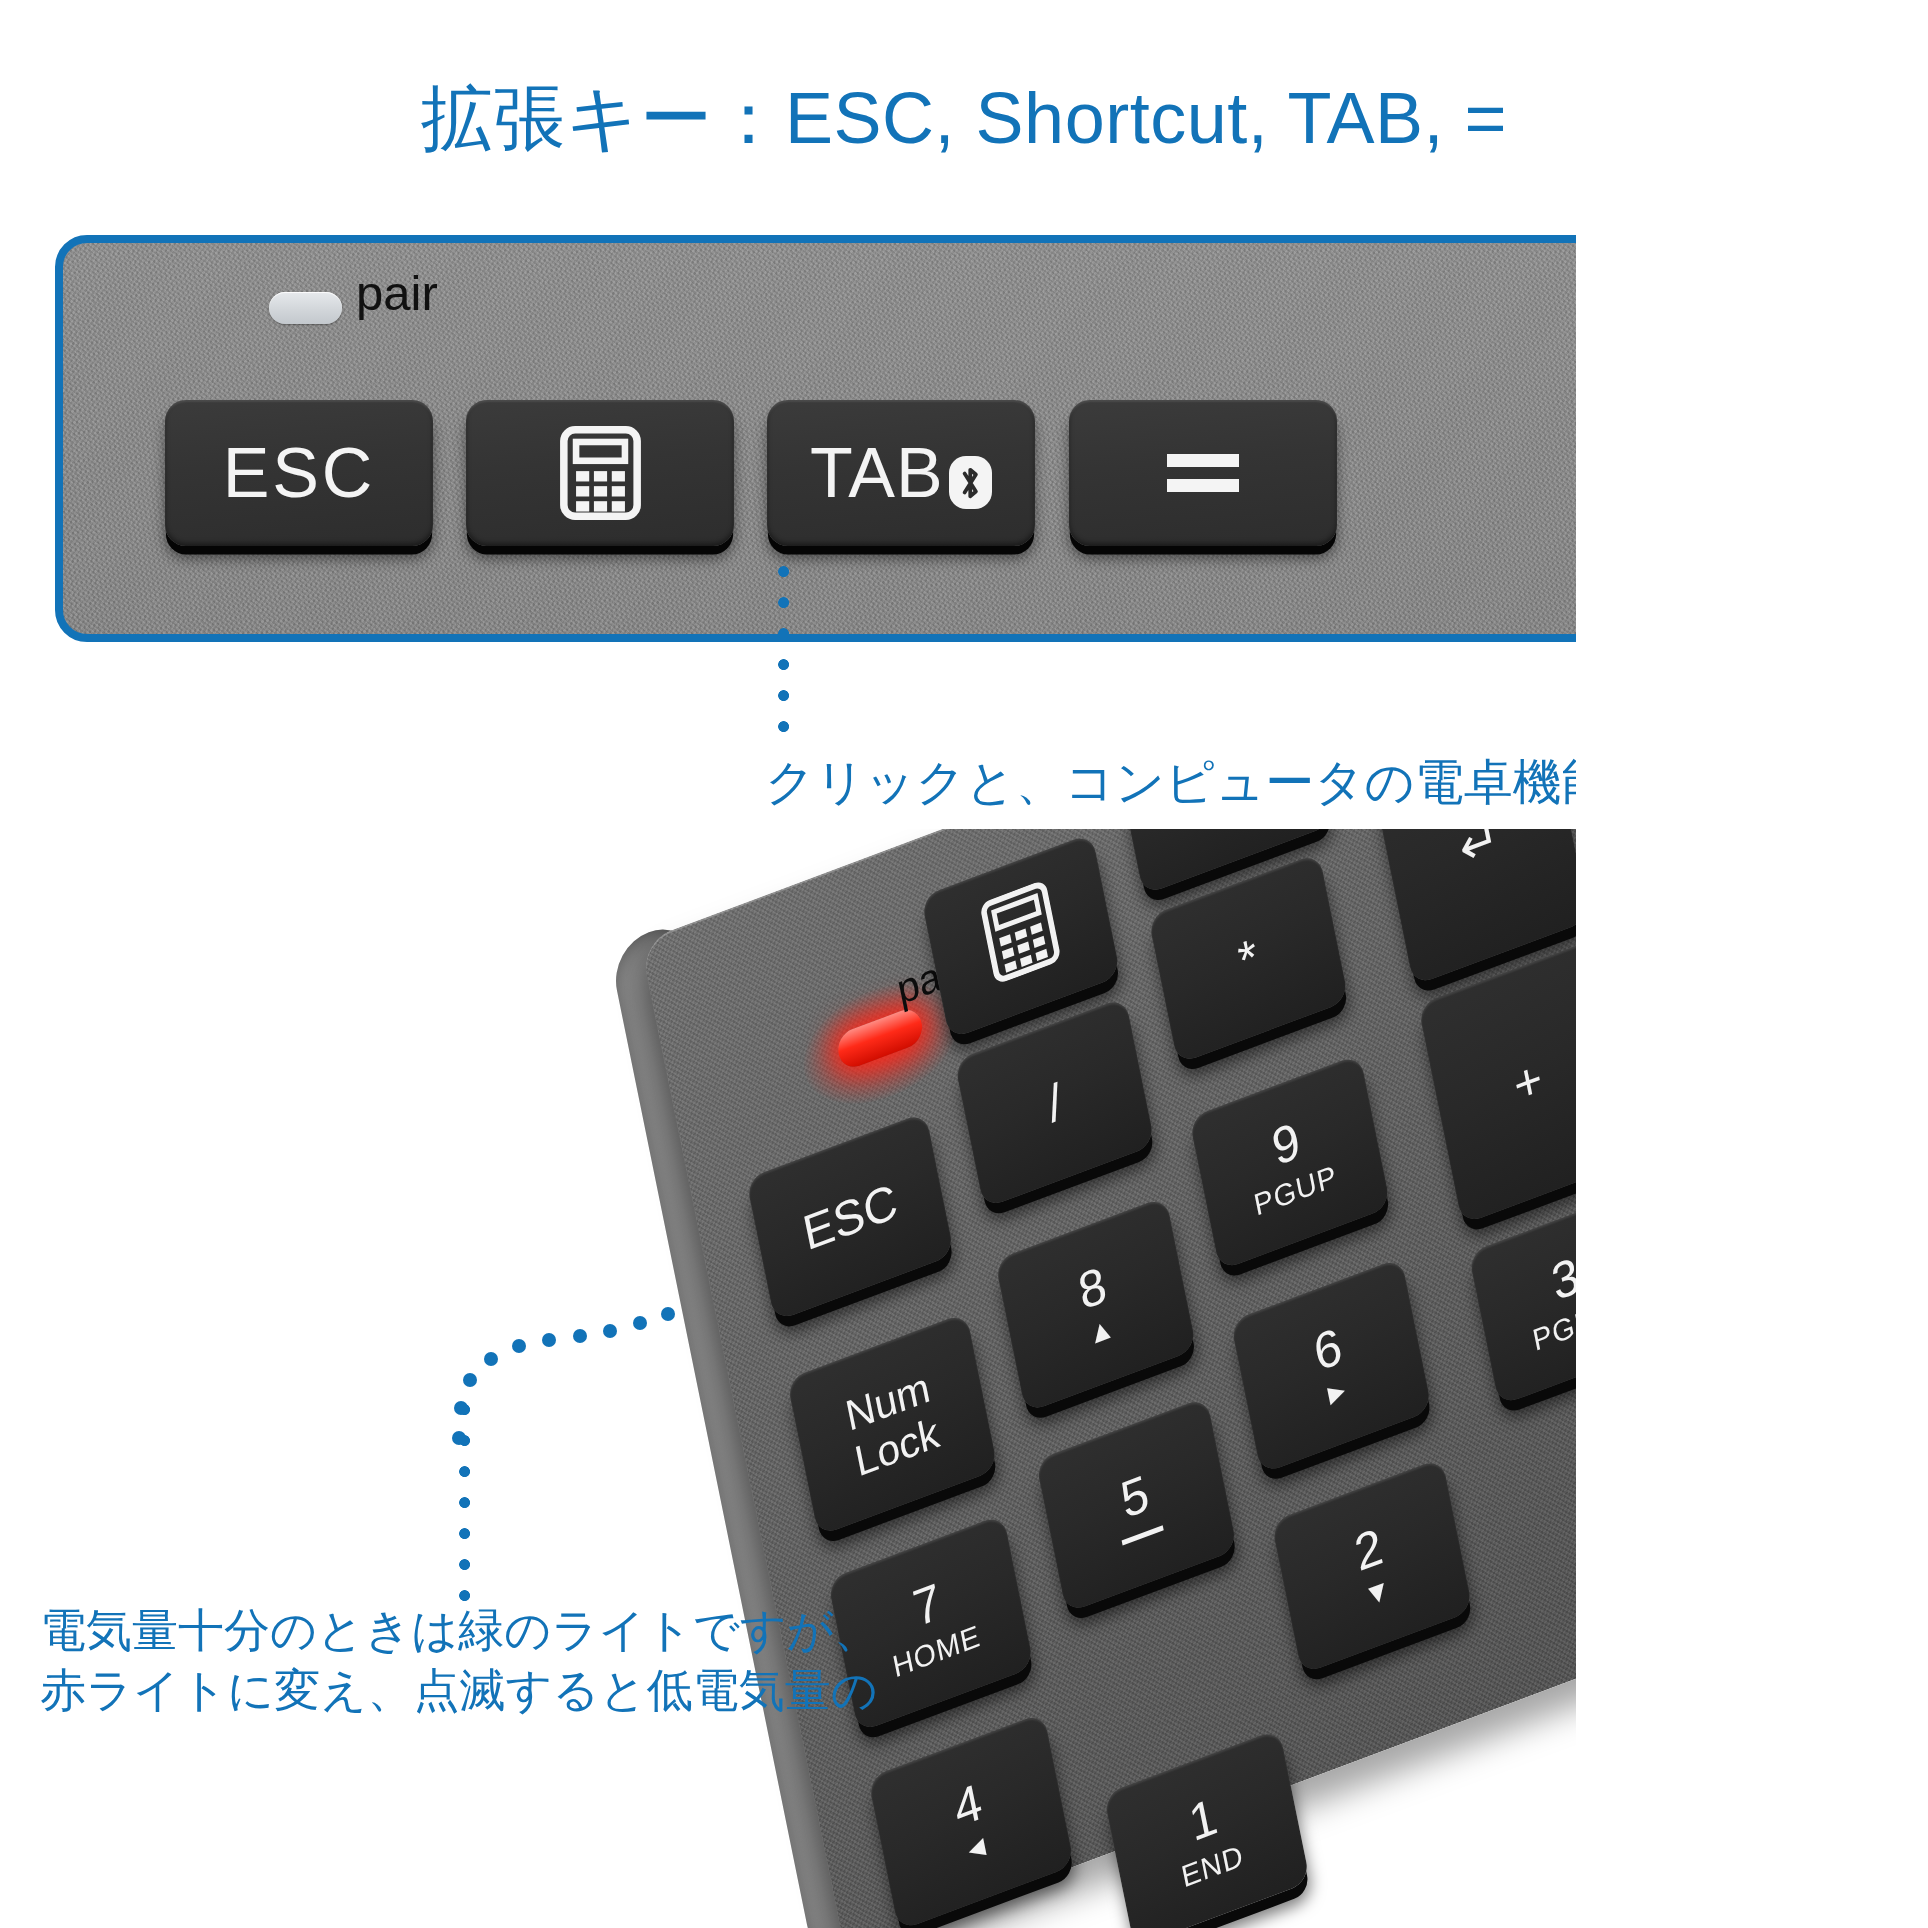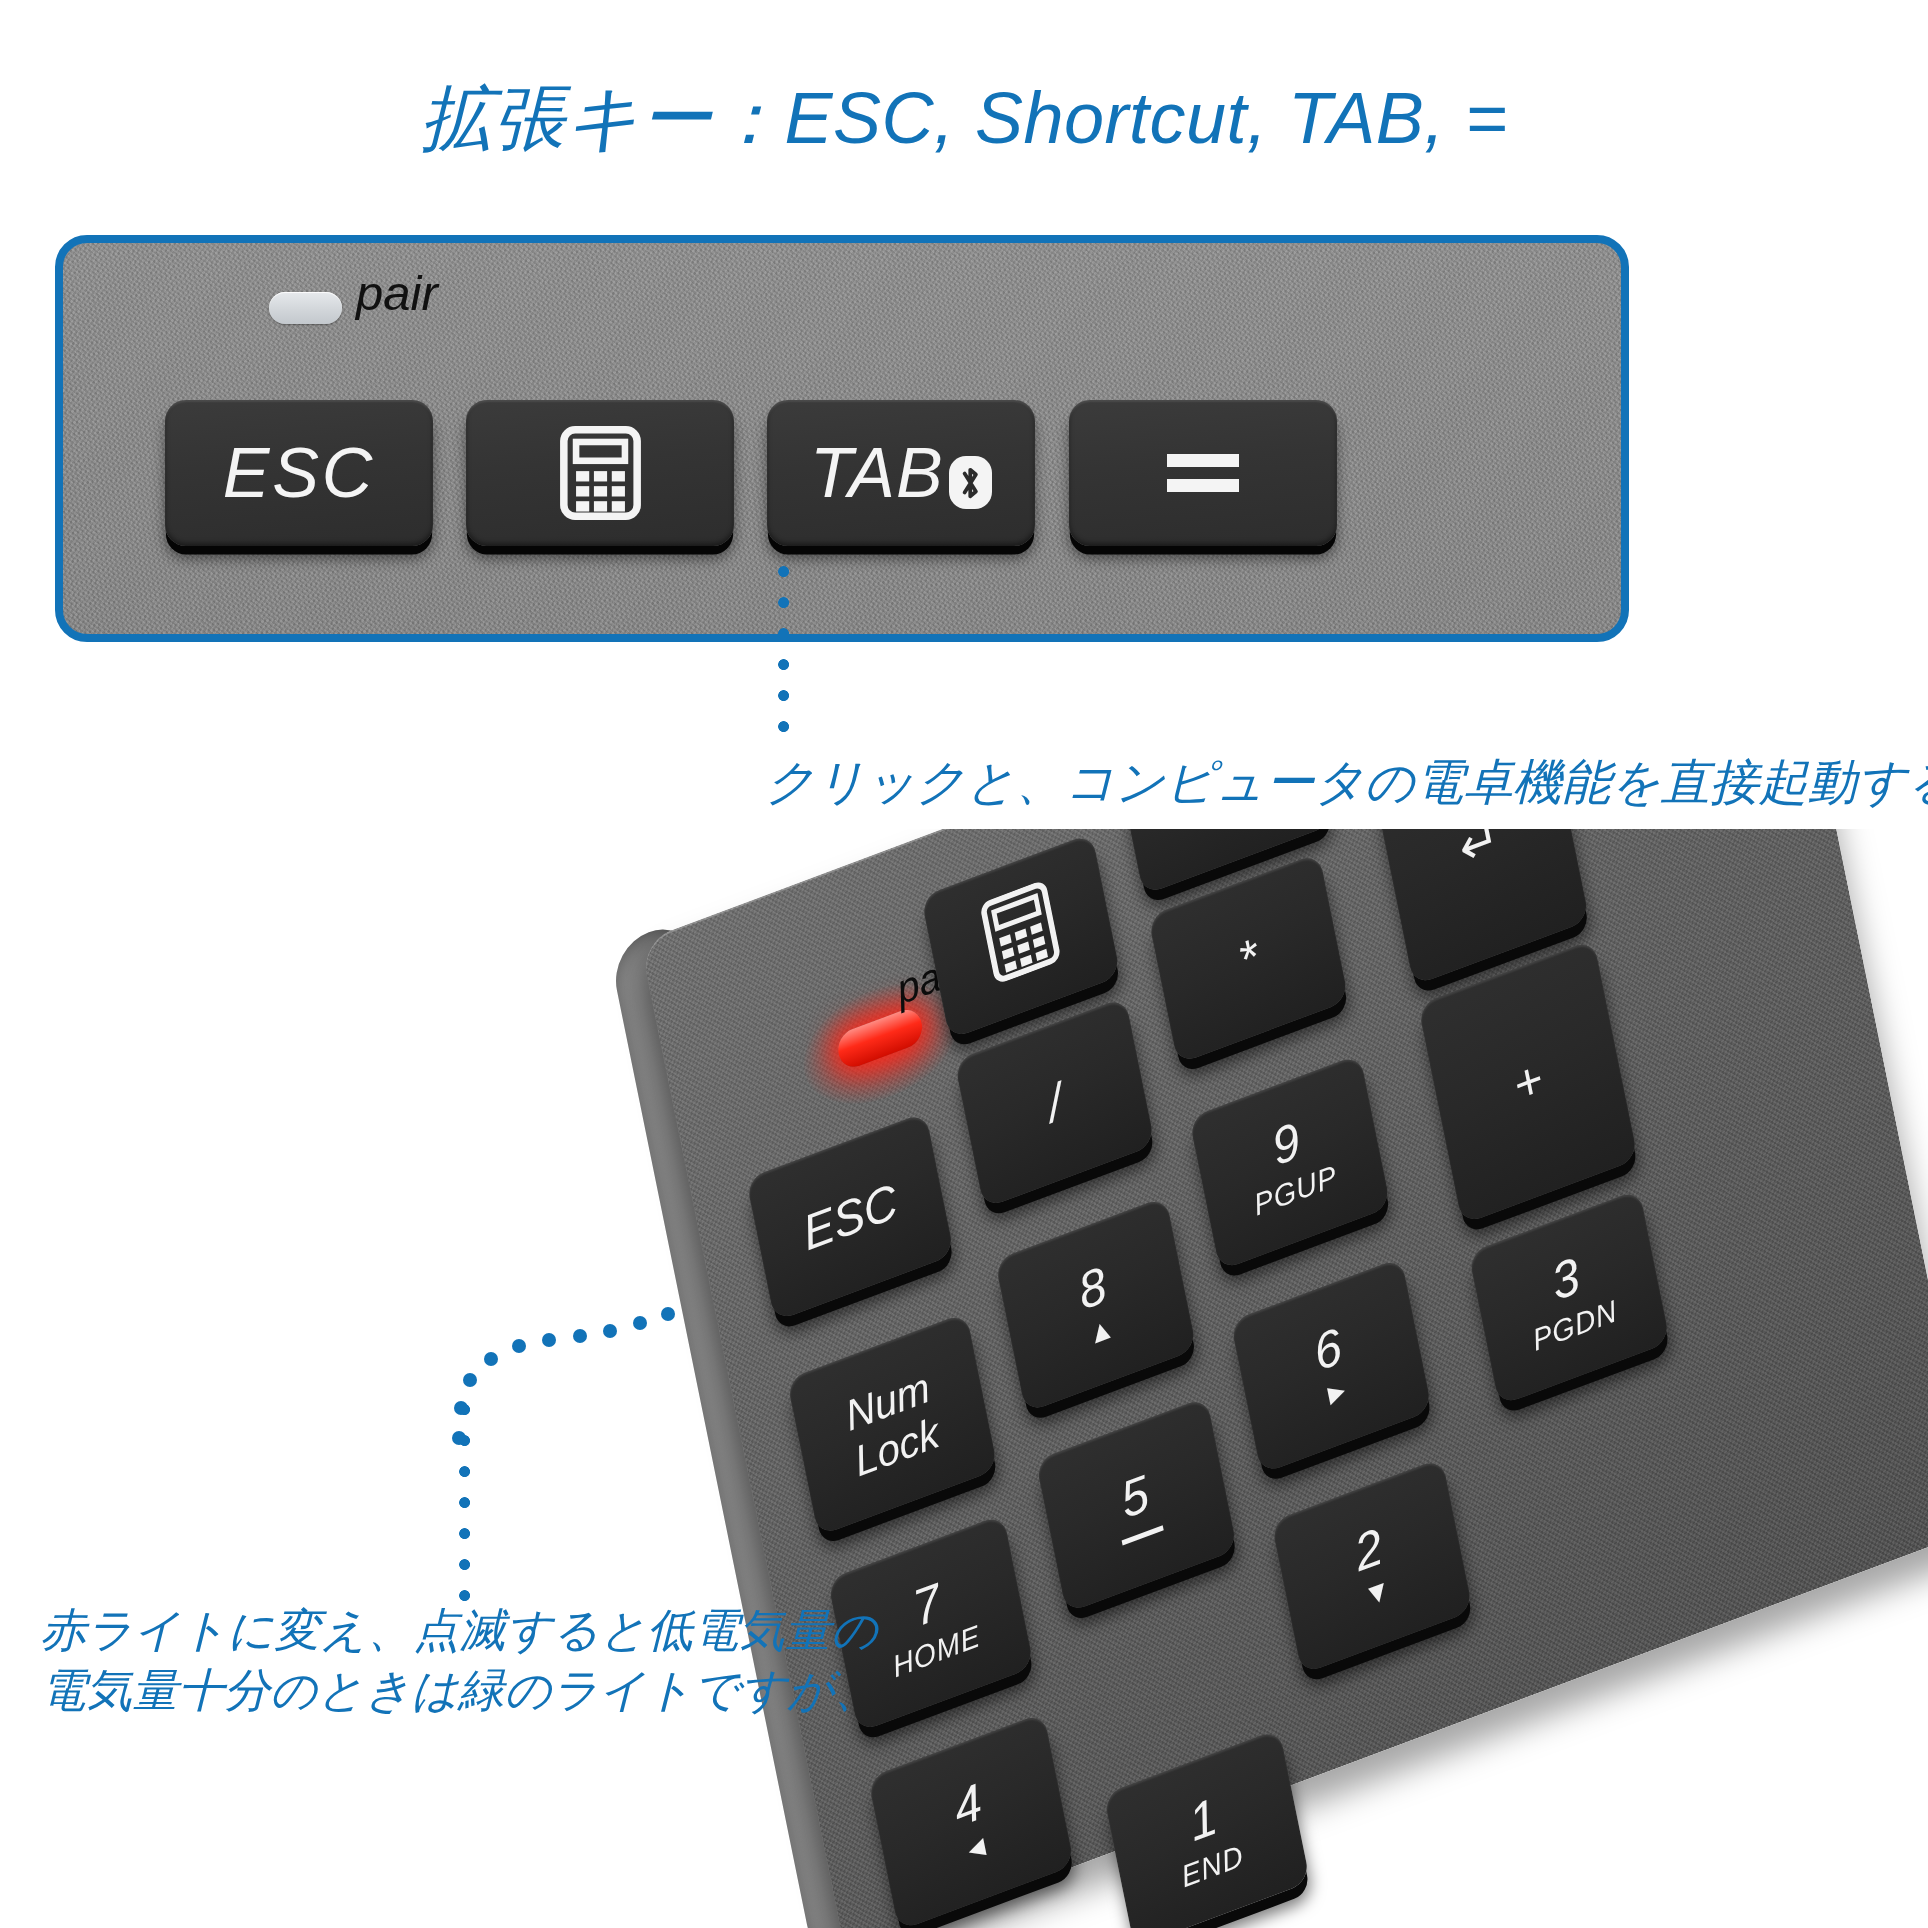--- a/index.html
+++ b/index.html
@@ -3,21 +3,21 @@
 <meta charset="utf-8">
 <style>
   html,body{margin:0;padding:0;}
   body{
     width:1928px;height:1928px;
     background:#ffffff;
     font-family:"Liberation Sans","DejaVu Sans",sans-serif;
     overflow:hidden;
     position:relative;
   }
-  .stage{position:absolute;left:0;top:0;width:1928px;height:1928px;overflow:hidden;font-style:italic;}
+  .stage{position:absolute;left:0;top:0;width:1576px;height:1928px;overflow:hidden;}
 
   
   .title{
     position:absolute;left:0;top:81px;width:1928px;
     text-align:center;
     color:#1273b8;
     font-size:72px;
     line-height:1.05;
     letter-spacing:0.5px;
     white-space:nowrap;
@@ -343,18 +343,18 @@
     <span style="left:60px;top:5.6px;"></span>
     <span style="left:90px;top:0px;"></span>
     <span style="left:121px;top:-3.8px;"></span>
     <span style="left:151px;top:-9.4px;"></span>
     <span style="left:181px;top:-17px;"></span>
     <span style="left:209px;top:-26px;"></span>
   </div>
   <div class="dots-v leader-note-v"></div>
 
   <div class="note">
+    <div>電気量十分のときは緑のライトですが、</div>
     <div>赤ライトに変え、点滅すると低電気量の</div>
-    <div>電気量十分のときは緑のライトですが、</div>
   </div>
 
 </div>
 
 
 </body></html>

